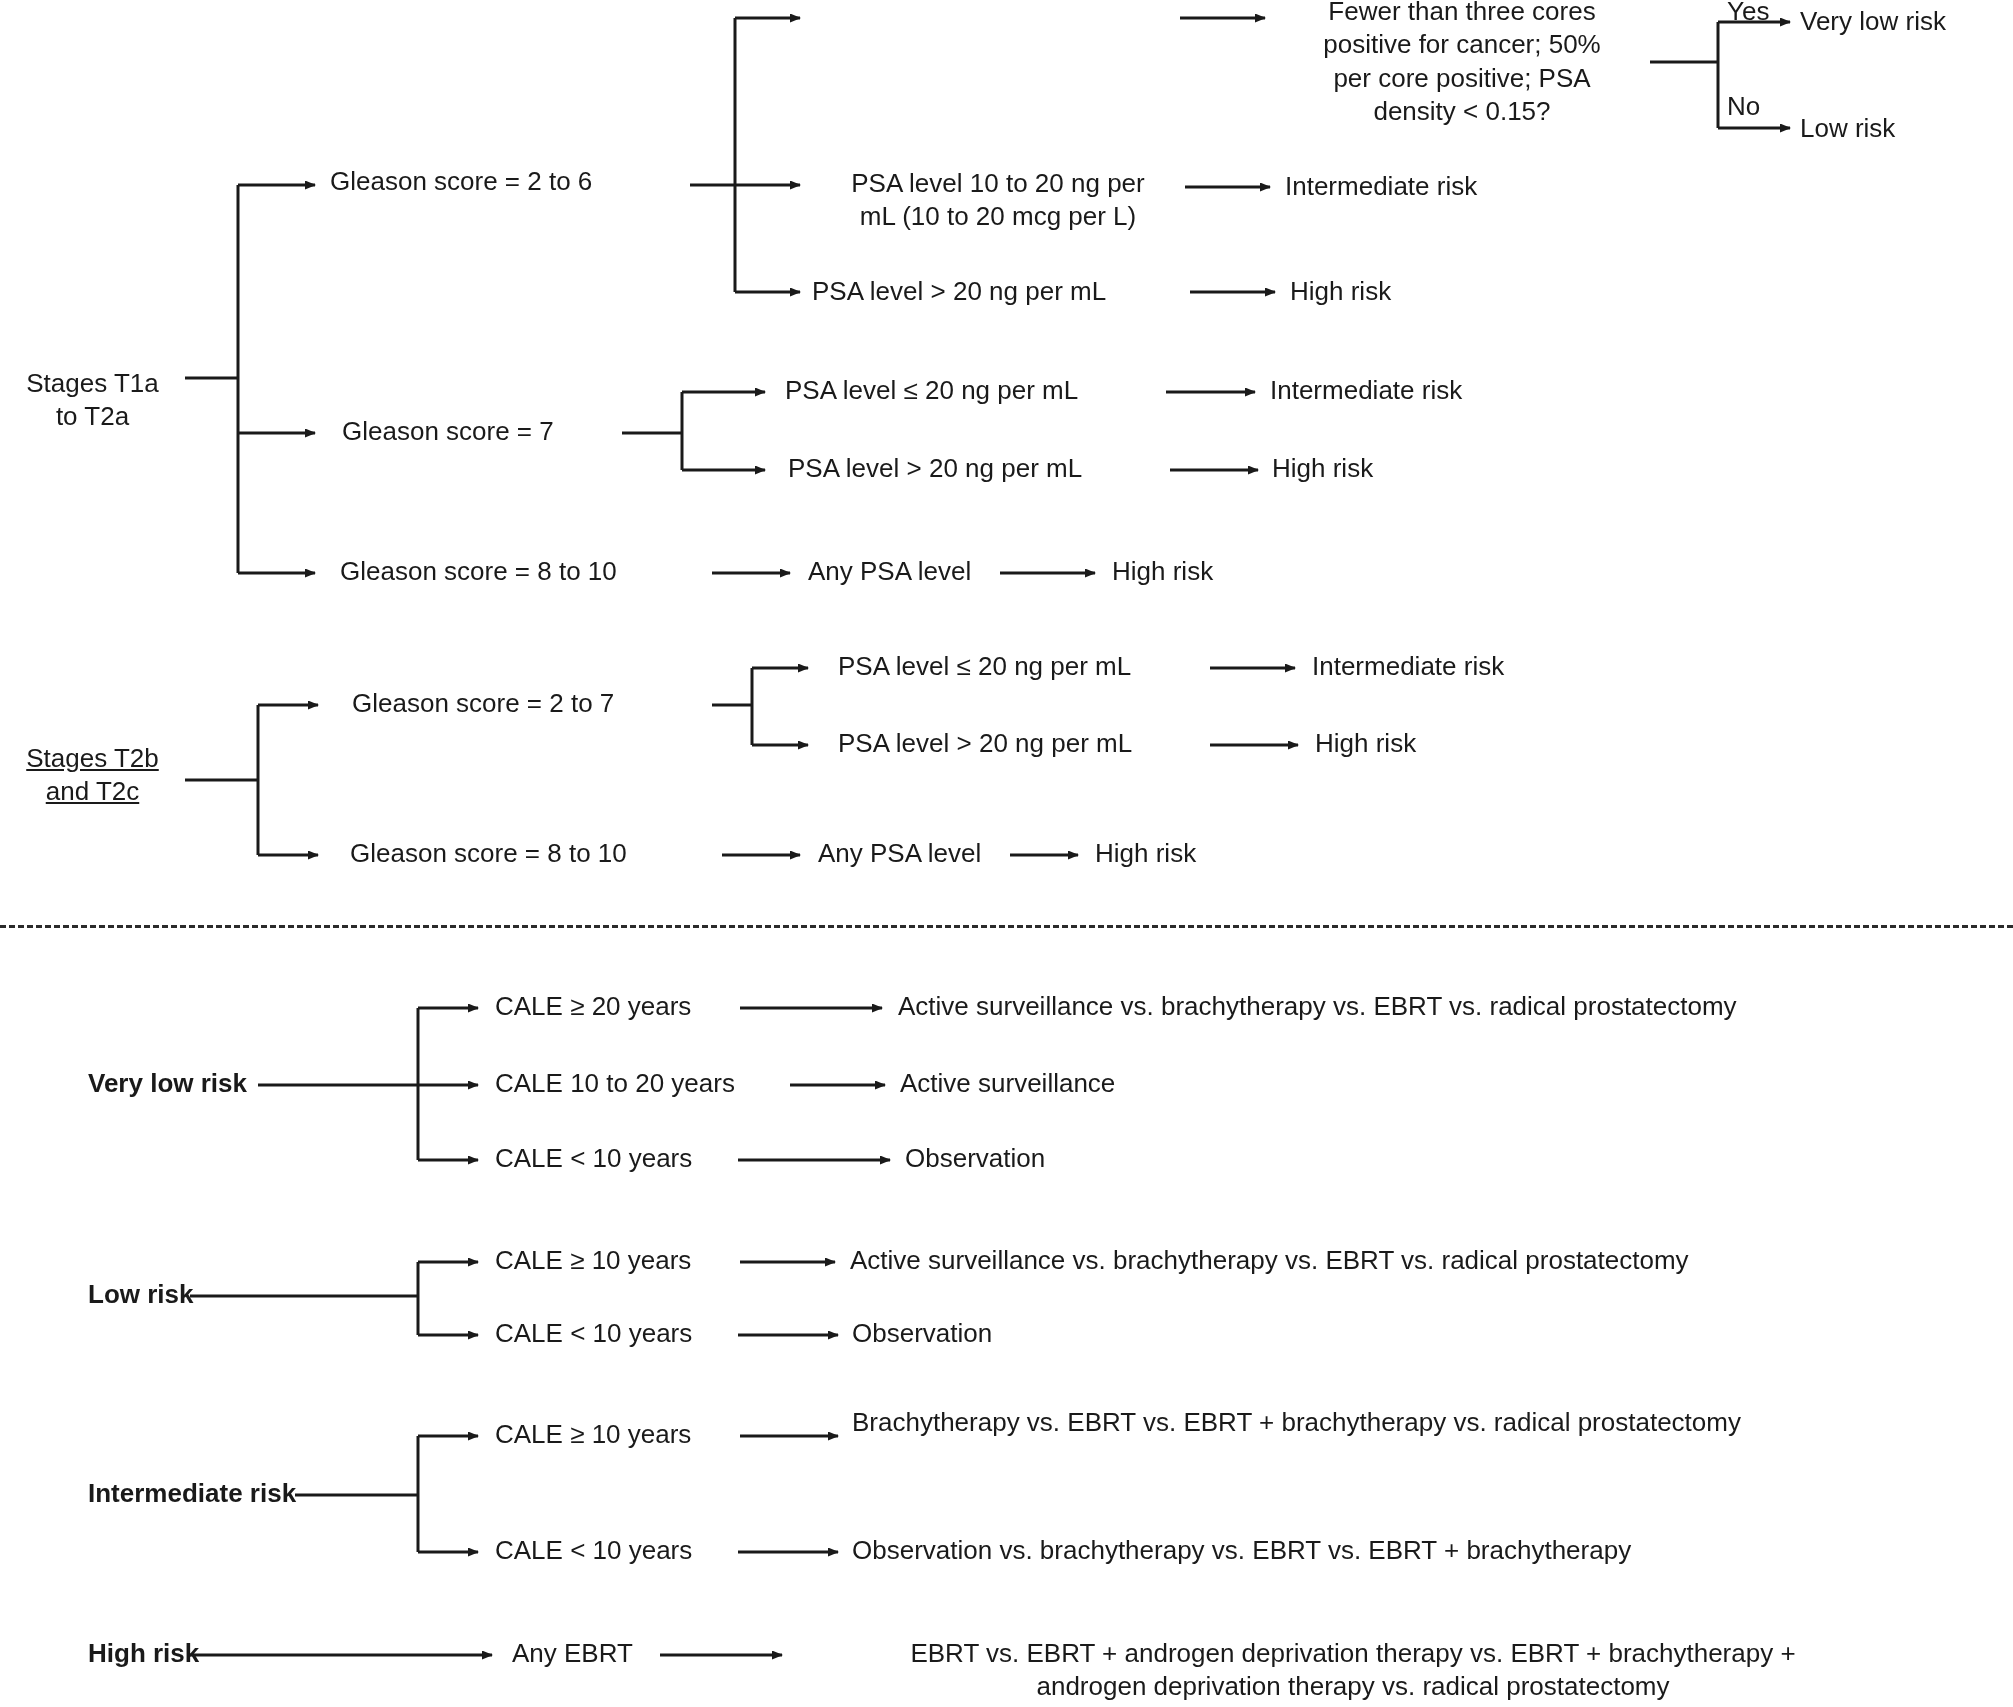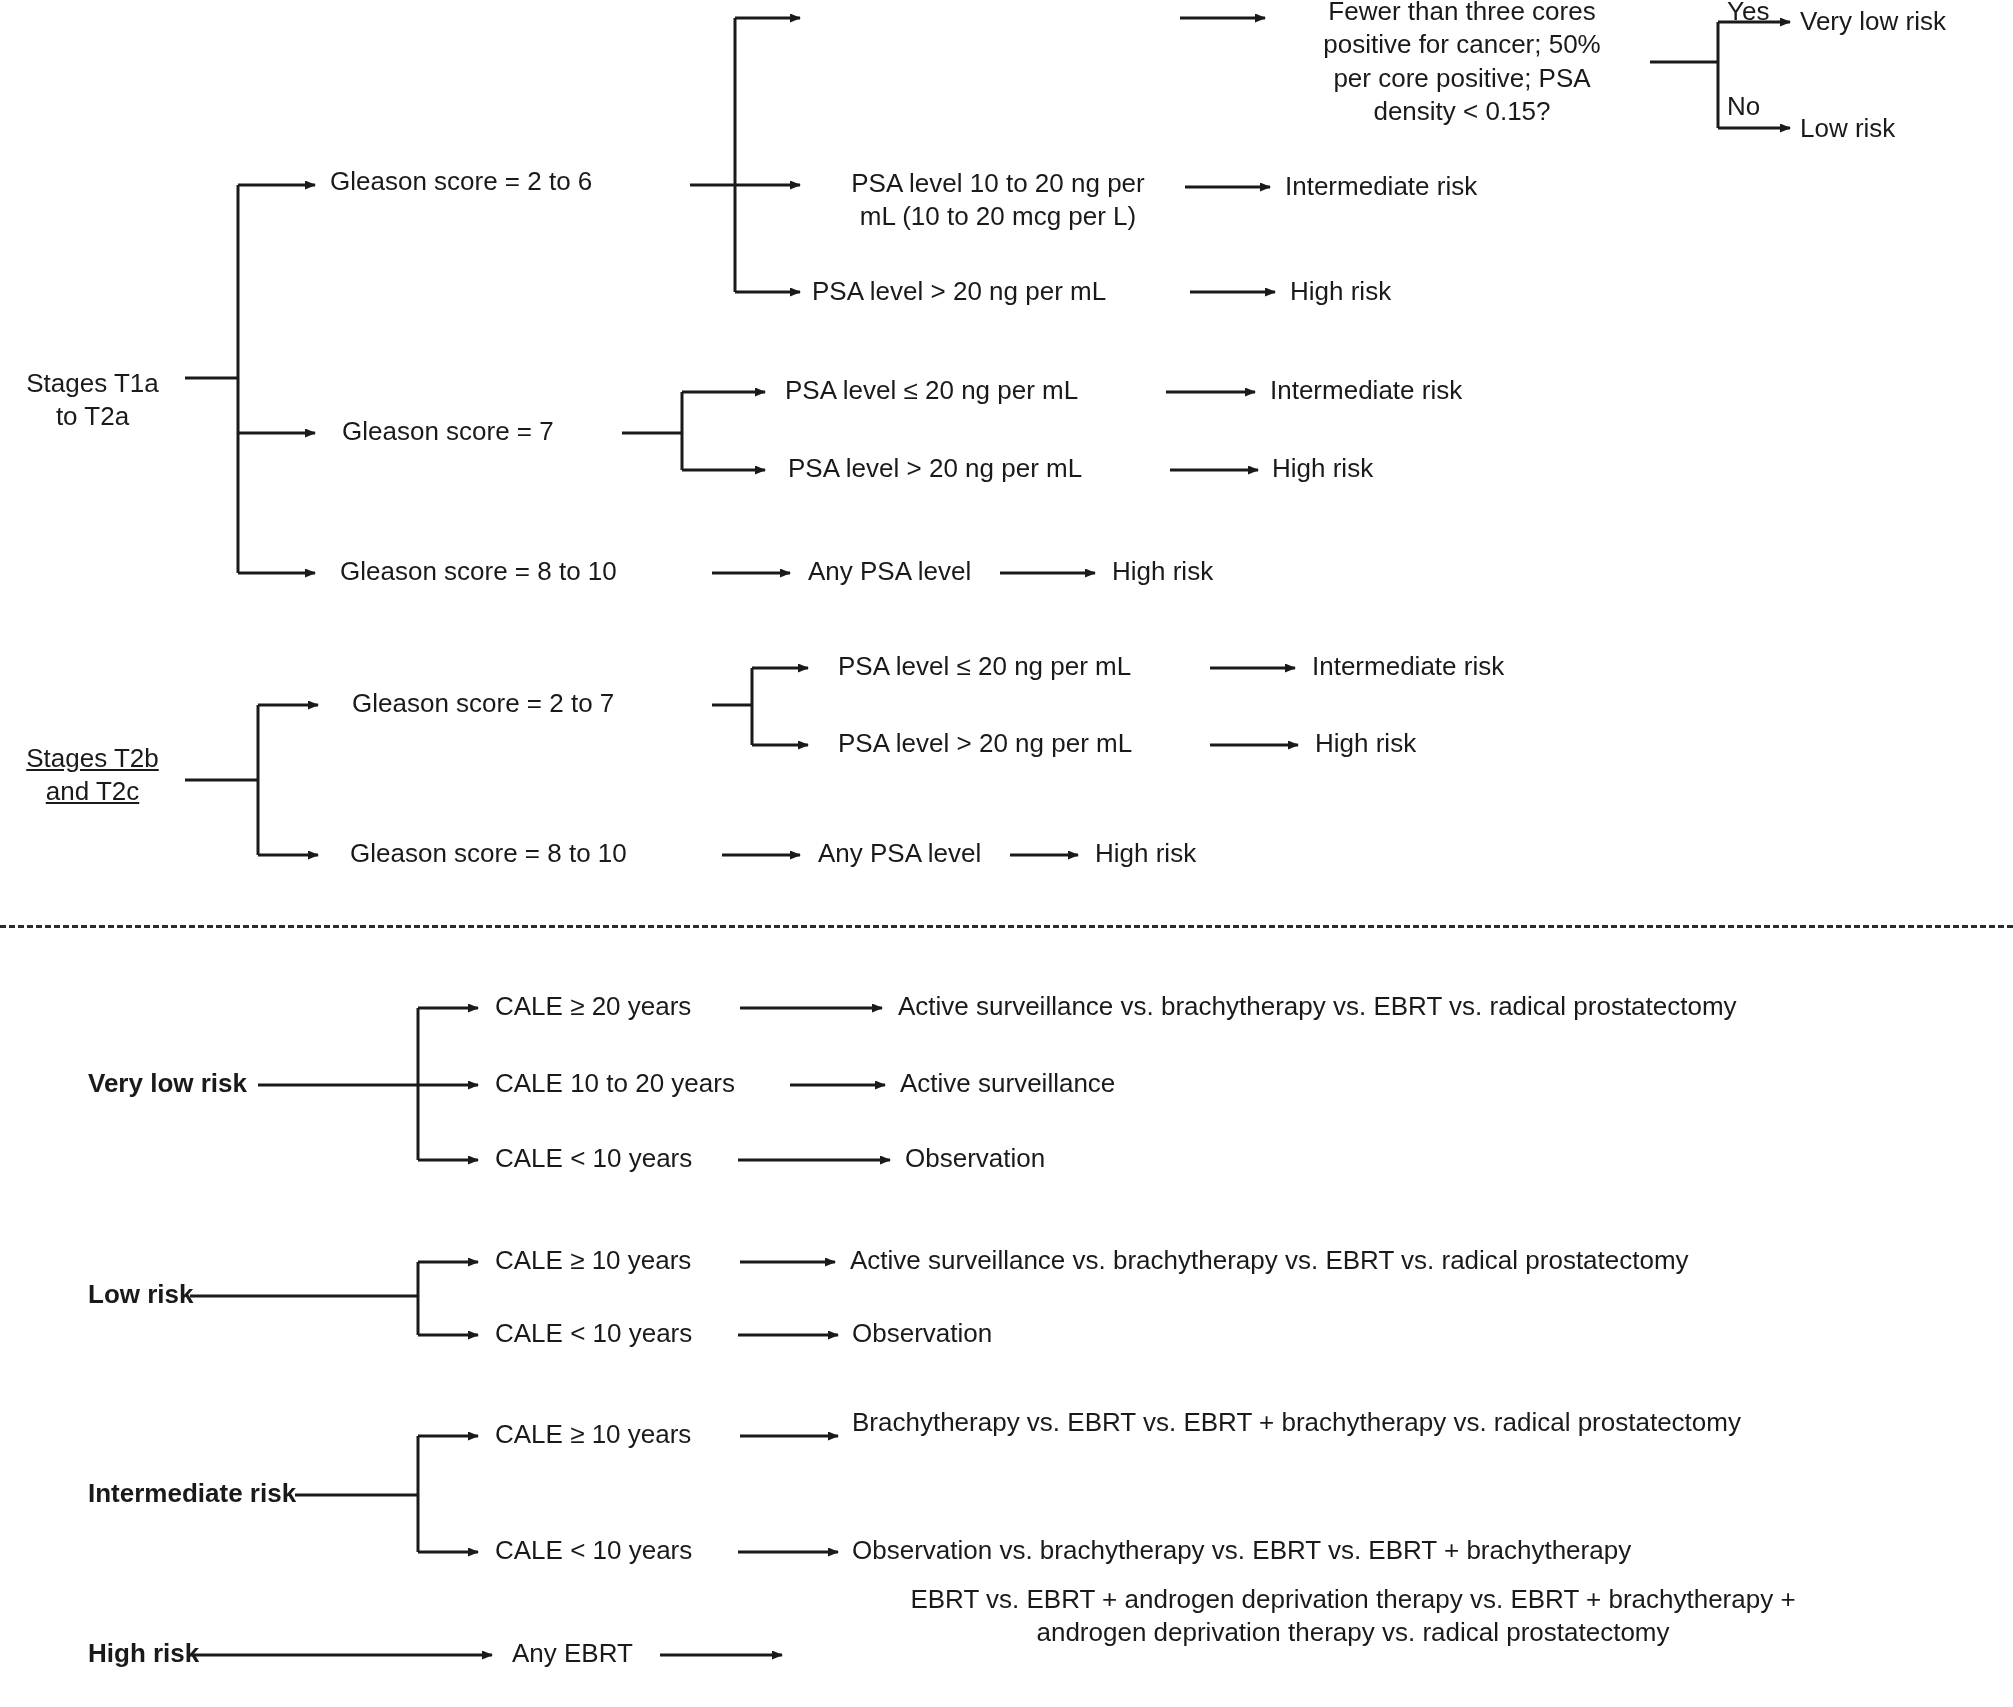--- a/index.html
+++ b/index.html
@@ -231,16 +231,16 @@
   <div class="node left" style="left:852px; top:1406px; width:1100px;">Brachytherapy vs. EBRT vs. EBRT + brachytherapy vs. radical prostatectomy</div>
 
   <div class="node left" style="left:495px; top:1534px; width:250px;">CALE &lt; 10 years</div>
 
   <div class="node left" style="left:852px; top:1534px; width:1060px;">Observation vs. brachytherapy vs. EBRT vs. EBRT + brachytherapy</div>
 
   <div class="node left bold" style="left:88px; top:1637px; width:230px;">High risk</div>
 
   <div class="node left" style="left:512px; top:1637px; width:250px;">Any EBRT</div>
 
-  <div class="node center" style="left:798px; top:1583px; width:1110px;">EBRT vs. EBRT + androgen deprivation therapy vs. EBRT + brachytherapy +
+  <div class="node center" style="left:798px; top:1637px; width:1110px;">EBRT vs. EBRT + androgen deprivation therapy vs. EBRT + brachytherapy +
 androgen deprivation therapy vs. radical prostatectomy</div>
 
 </div>
 
 </body></html>

